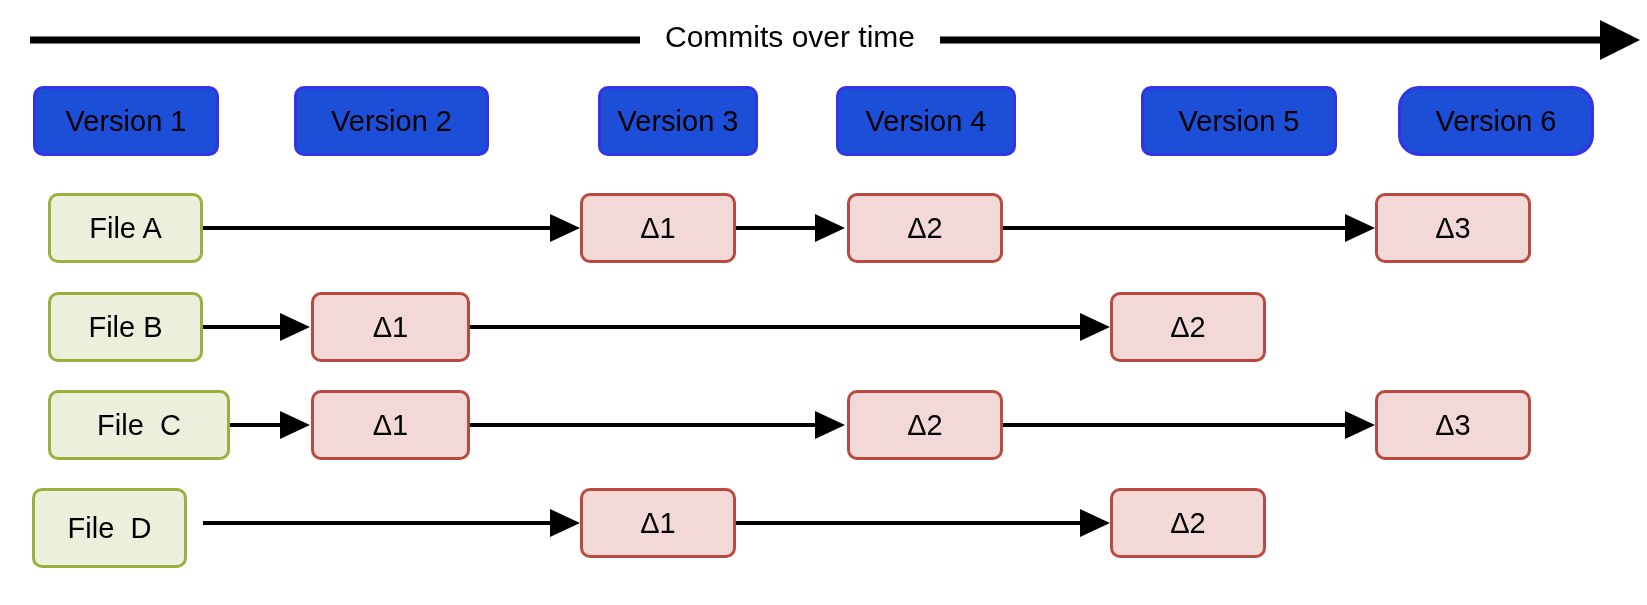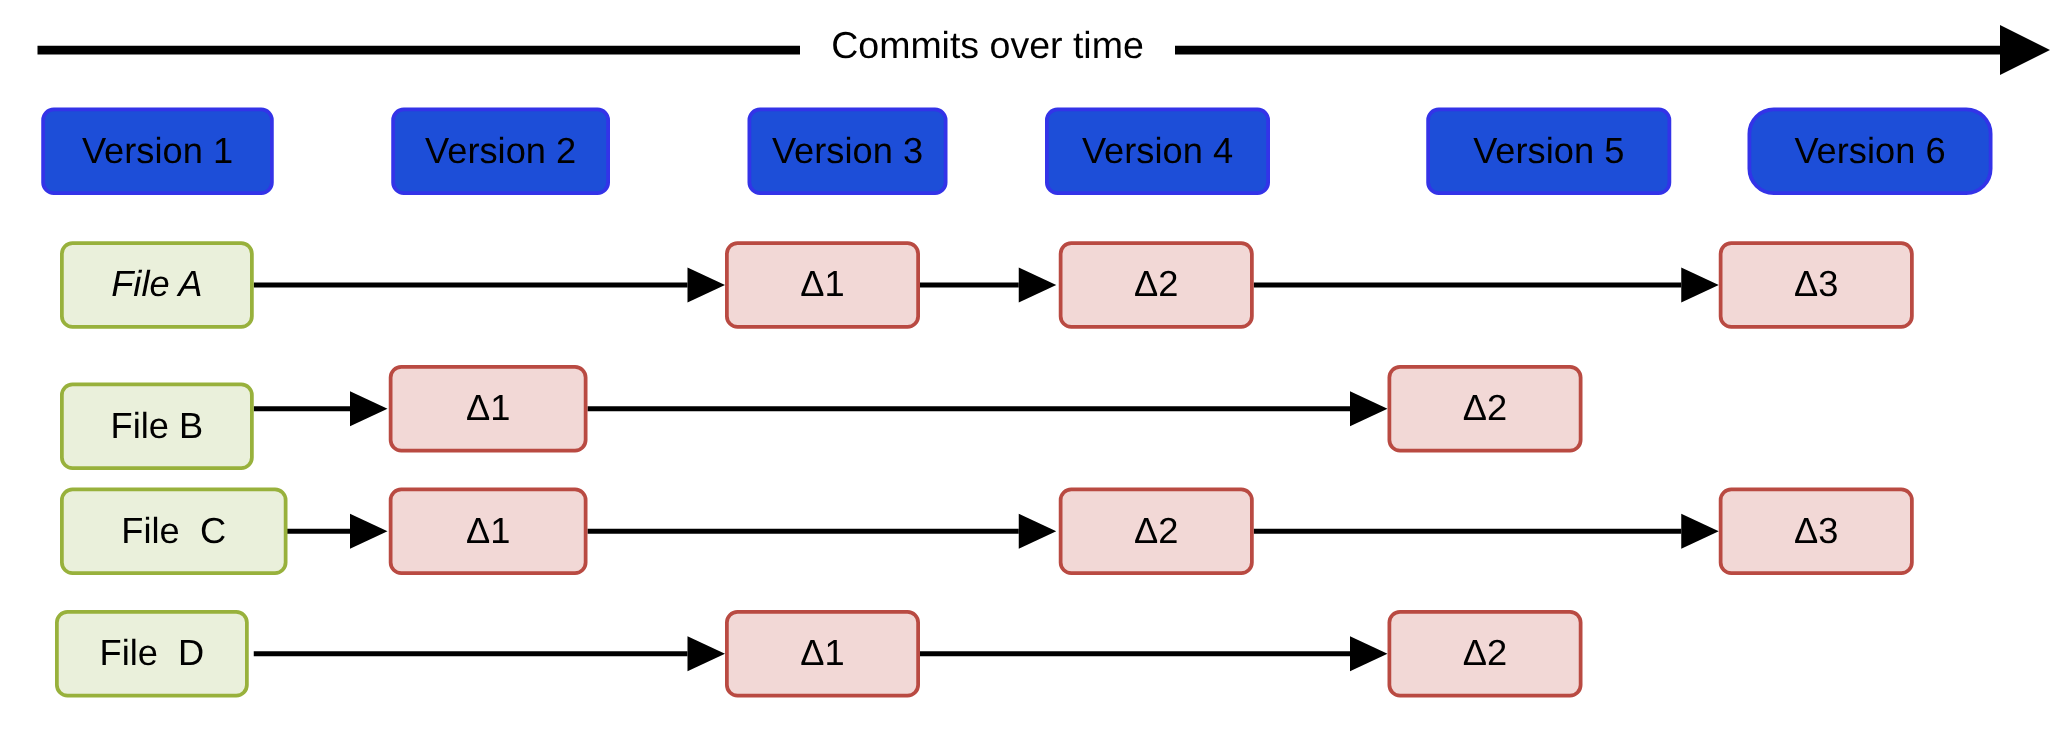--- a/index.html
+++ b/index.html
@@ -123,37 +123,37 @@
 
     <g>
       <line x1="203" y1="523" x2="550" y2="523"></line>
       <polygon points="550,509 580,523 550,537"></polygon>
       <line x1="736" y1="523" x2="1080" y2="523"></line>
       <polygon points="1080,509 1110,523 1080,537"></polygon>
     </g>
   </svg>
 
   <div class="node version" style="left:33px;  top:86px; width:186px; height:70px;">Version 1</div>
-  <div class="node version" style="left:313px; top:86px; width:175px; height:70px;">Version 2</div>
+  <div class="node version" style="left:294px; top:86px; width:195px; height:70px;">Version 2</div>
   <div class="node version" style="left:598px; top:86px; width:160px; height:70px;">Version 3</div>
   <div class="node version" style="left:836px; top:86px; width:180px; height:70px;">Version 4</div>
   <div class="node version" style="left:1141px;top:86px; width:196px; height:70px;">Version 5</div>
   <div class="node version" style="left:1398px;top:86px; width:196px; height:70px;border-radius:21px;">Version 6</div>
 
-  <div class="node file" style="left:48px;  top:193px; width:155px; height:70px;font-style:italic;">File A</div>
+  <div class="node file" style="left:48px;  top:193px; width:155px; height:70px;">File A</div>
   <div class="node delta" style="left:580px; top:193px; width:156px; height:70px;">Δ1</div>
   <div class="node delta" style="left:847px; top:193px; width:156px; height:70px;">Δ2</div>
   <div class="node delta" style="left:1375px;top:193px; width:156px; height:70px;">Δ3</div>
 
-  <div class="node file" style="left:48px;  top:292px; width:155px; height:70px;margin-top:14px;">File B</div>
+  <div class="node file" style="left:48px;  top:292px; width:155px; height:70px;">File B</div>
   <div class="node delta" style="left:311px; top:292px; width:159px; height:70px;">Δ1</div>
   <div class="node delta" style="left:1110px;top:292px; width:156px; height:70px;">Δ2</div>
 
   <div class="node file" style="left:48px;  top:390px; width:182px; height:70px;">File  C</div>
   <div class="node delta" style="left:311px; top:390px; width:159px; height:70px;">Δ1</div>
   <div class="node delta" style="left:847px; top:390px; width:156px; height:70px;">Δ2</div>
   <div class="node delta" style="left:1375px;top:390px; width:156px; height:70px;">Δ3</div>
 
-  <div class="node file" style="left:44px;  top:488px; width:155px; height:70px;">File  D</div>
+  <div class="node file" style="left:32px;  top:488px; width:155px; height:80px;">File  D</div>
   <div class="node delta" style="left:580px; top:488px; width:156px; height:70px;">Δ1</div>
   <div class="node delta" style="left:1110px;top:488px; width:156px; height:70px;">Δ2</div>
 
 </div>
 
 </body></html>

